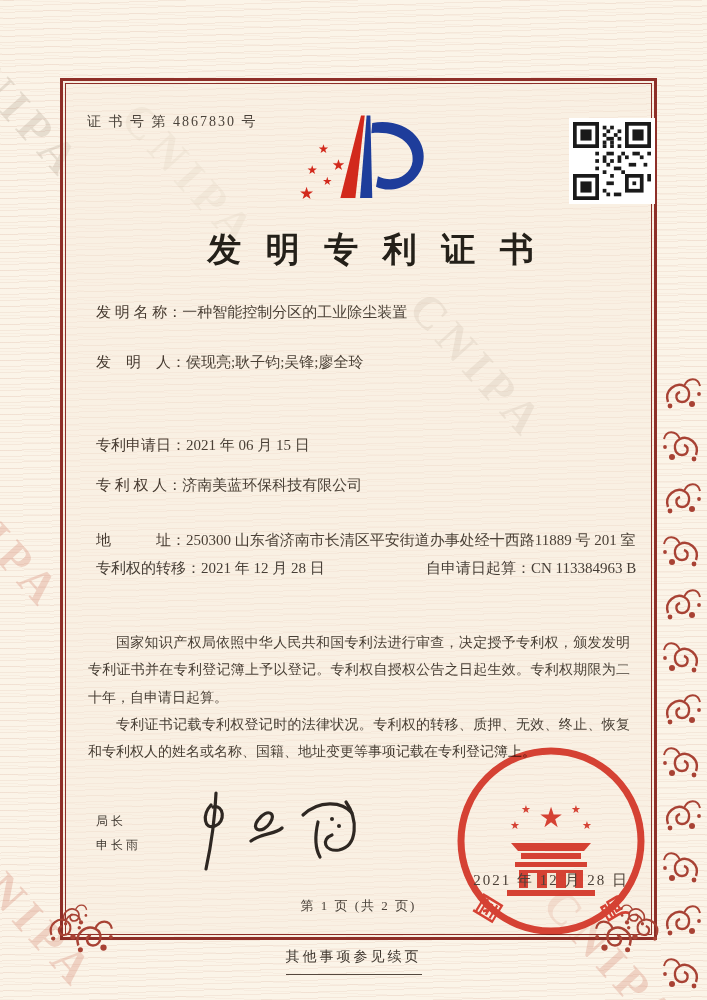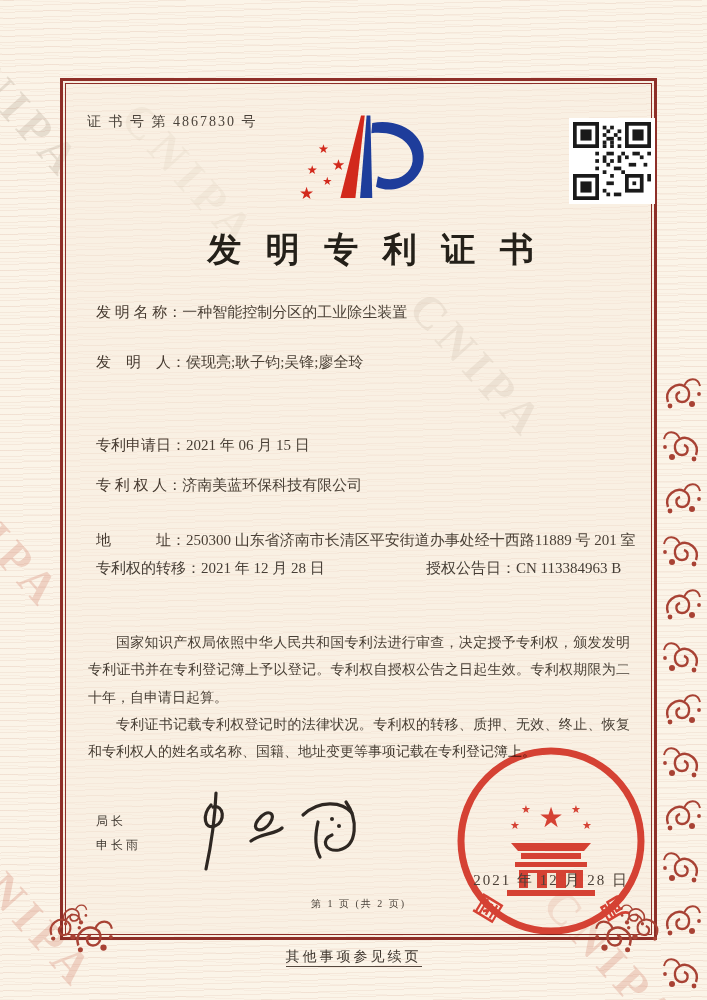--- a/index.html
+++ b/index.html
@@ -36,26 +36,26 @@
   .field .val{flex:1;color:#4a4036;}
   .f0{top:220px}.f1{top:270px}.f2{top:312px}.f3{top:353px}.f4{top:393px}.f5{top:448px}
   .grant{position:absolute;left:33px;top:478px;width:540px;font-size:15px;}
   .grant .pair2{position:absolute;left:330px;top:0;white-space:nowrap;}
   .bodytext{position:absolute;left:25px;top:508px;width:542px;font-size:14px;line-height:1.95;color:#473e34;text-align:justify;margin-top:40px;}
   .bodytext p{margin:0;text-indent:2em;}
   .signer{position:absolute;left:33px;top:728px;font-size:12px;color:#3f3830;line-height:2.0;letter-spacing:3px;}
   .sig{position:absolute;left:118px;top:708px;}
   .seal{position:absolute;left:388px;top:660px;mix-blend-mode:multiply;}
   .sealdate{position:absolute;left:368px;top:790px;width:240px;text-align:center;font-size:15px;letter-spacing:2px;color:#4c4138;}
-  .pageinfo{position:absolute;left:0;top:816px;width:100%;text-align:center;font-size:10px;letter-spacing:2px;color:#4a423a;}
+  .pageinfo{position:absolute;left:0;top:816px;width:100%;text-align:center;font-size:13px;letter-spacing:2px;color:#4a423a;}
   .footnote{
     position:absolute;z-index:4;left:0;top:948px;width:707px;text-align:center;
     font-size:14px;letter-spacing:3px;color:#3e362e;
   }
-  .footnote span{border-bottom:1px solid #55483e;padding-bottom:2px;}
+  .footnote span{border-bottom:1px solid #55483e;padding-bottom:10px;}
   .lace-strip{position:absolute;z-index:3;right:1px;top:372px;width:44px;height:620px;display:flex;flex-direction:column;justify-content:space-between;color:#a84234;}
   .lace-strip svg:nth-child(even){transform:scaleX(-1);}
   .corner{position:absolute;z-index:3;color:#a84234;}
   .corner-bl{left:46px;top:900px;}
   .corner-br{left:592px;top:900px;transform:scaleX(-1);}
 </style>
 </head>
 <body>
 
 <div class="page">
@@ -164,21 +164,21 @@
       <span class="val">济南美蓝环保科技有限公司</span>
     </div>
     <div class="field f5">
       <span class="lb">地　　　址：</span>
       <span class="val">250300 山东省济南市长清区平安街道办事处经十西路11889 号 201 室</span>
     </div>
 
     <div class="grant">
       <span>专利权的转移：</span><span>2021 年 12 月 28 日</span>
       <span class="pair2">
-        <span>授权公告日：</span><span>CN 113384963 B</span>
+        <span>自申请日起算：</span><span>CN 113384963 B</span>
       </span>
     </div>
 
     <div class="bodytext">
       <p>国家知识产权局依照中华人民共和国专利法进行审查，决定授予专利权，颁发发明专利证书并在专利登记簿上予以登记。专利权自授权公告之日起生效。专利权期限为二十年，自申请日起算。</p>
       <p>专利证书记载专利权登记时的法律状况。专利权的转移、质押、无效、终止、恢复和专利权人的姓名或名称、国籍、地址变更等事项记载在专利登记簿上。</p>
     </div>
 
     <div class="signer">
       <div>局长</div>

